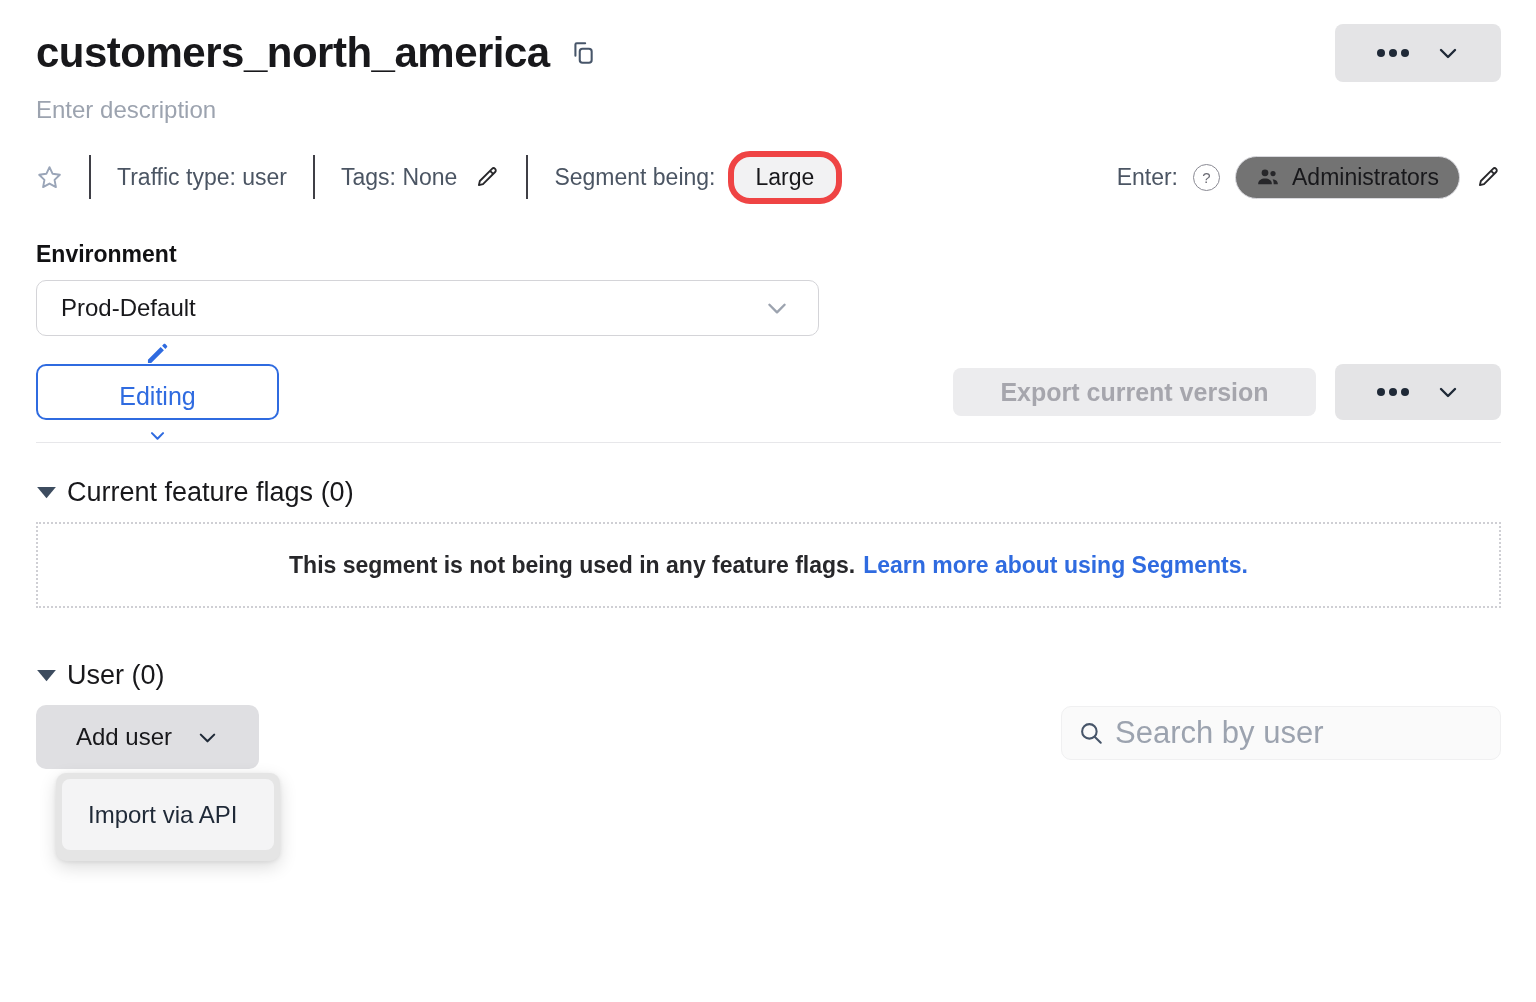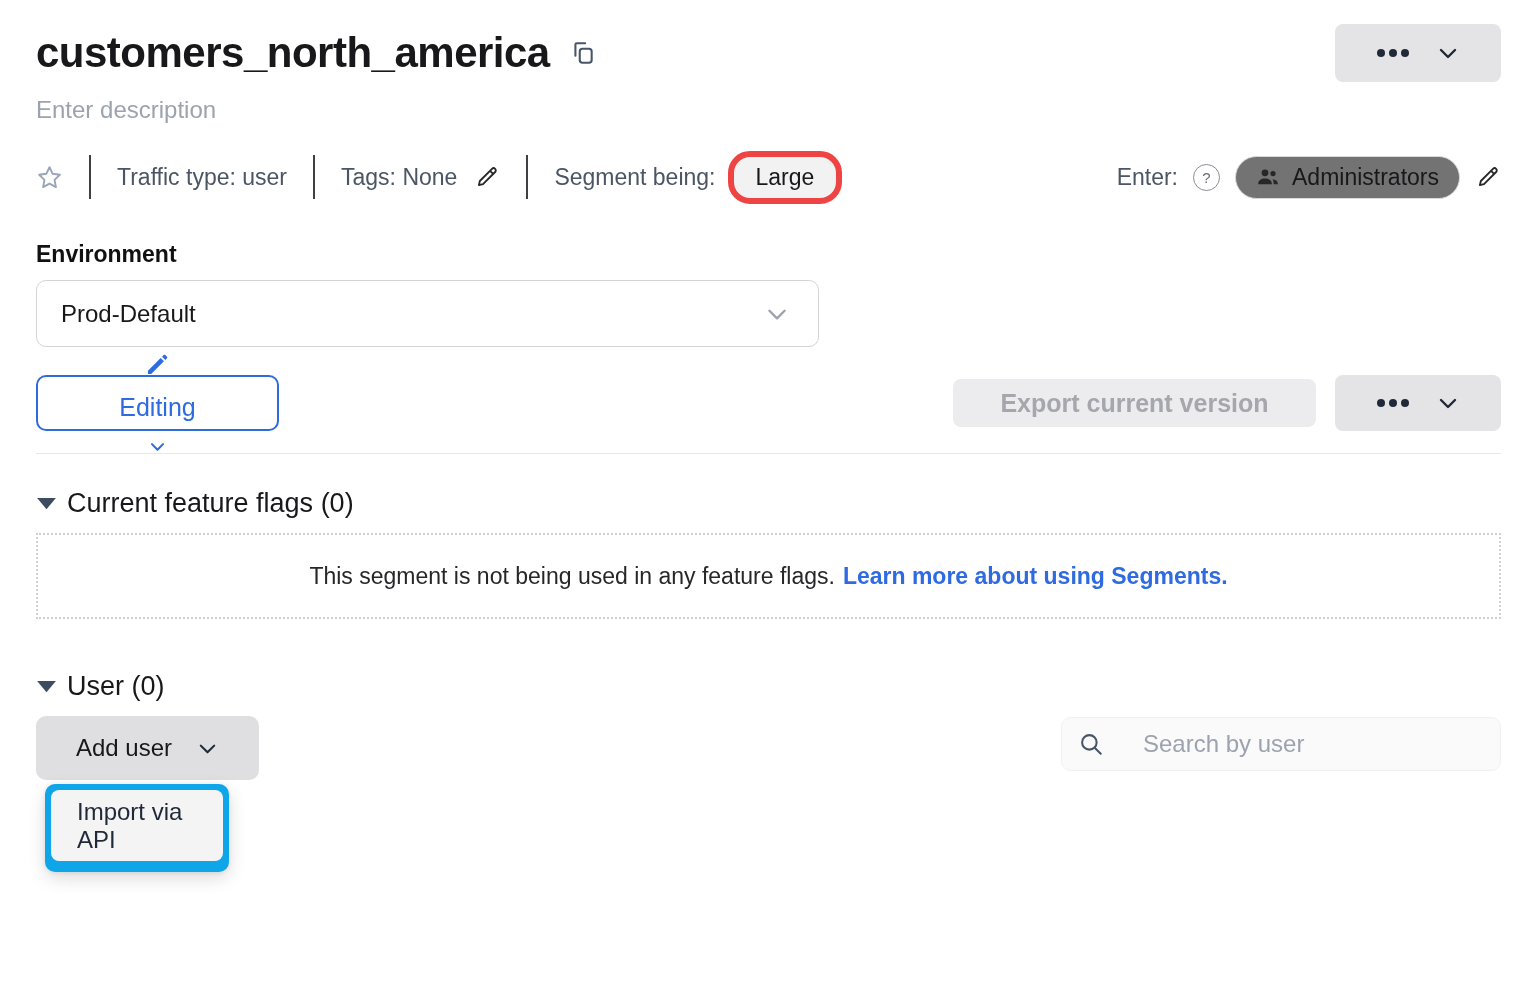--- a/index.html
+++ b/index.html
@@ -47,21 +47,21 @@
   }
   .owners-pill {
     display: flex; align-items: center; gap: 12px; background: #737373; border: 1px solid #d9d9de;
     border-radius: 24px; padding: 7px 20px; font-size: 23px; color: #18181b; cursor: pointer;
   }
   .owners-pill svg { width: 24px; height: 24px; }
 
   
   .env-label { margin-top: 40px; font-size: 23px; font-weight: 700; color: #111113; line-height: 28px; }
   .env-select {
-    margin-top: 12px; width: 783px; height: 67px; border: 1px solid #d4d4d8; border-radius: 10px;
+    margin-top: 12px; width: 783px; height: 56px; border: 1px solid #d4d4d8; border-radius: 10px;
     background: #fff; display: flex; align-items: center; justify-content: space-between;
     padding: 0 28px 0 24px; cursor: pointer; font-size: 24px; color: #18181b;
   }
   .env-select svg { width: 26px; height: 26px; color: #9ca3af; }
 
   
   .tabs-wrap { margin: 42px -35px 0 -36px; padding-left: 36px; border-bottom: 2px solid #e9e9eb; display: flex; }
   .tab {
     width: 227px; height: 53px; display: flex; align-items: center; justify-content: center;
     font-size: 24px; cursor: pointer; position: relative; color: #52525b; font-weight: 600; background: none; border: none;
@@ -91,47 +91,47 @@
 
   
   .section-header { margin-top: 31px; display: flex; align-items: center; gap: 10px; cursor: pointer; }
   .section-header .tri { width: 21px; height: 15px; }
   .section-header .txt { font-size: 27px; font-weight: 500; color: #18181b; line-height: 36px; }
 
   .dotted-box {
     margin-top: 12px; height: 86px; border: 2px dotted #cfcfd4; background: #fff;
     display: flex; align-items: center; justify-content: center; font-size: 23px;
   }
-  .dotted-box .plain { color: #27272a; font-weight: 400; }
+  .dotted-box .plain { color: #27272a; font-weight: 700; }
   .dotted-box .link { color: #2f6be0; font-weight: 700; margin-left: 8px; cursor: pointer; text-decoration: none; }
 
   .user-header { margin-top: 49px; }
 
   .user-row { margin-top: 12px; display: flex; justify-content: space-between; align-items: flex-start; position: relative; }
   .add-user-btn {
     width: 223px; height: 64px; background: #dfdfe2; border: none; border-radius: 10px;
     display: flex; align-items: center; justify-content: center; gap: 24px; cursor: pointer;
   }
   .add-user-btn .label { font-size: 24px; color: #18181b; }
   .add-user-btn .chev { width: 23px; height: 23px; color: #1f2937; }
 
   .search-box {
     width: 440px; height: 54px; background: #fafafa; border: 1px solid #f0f0f1; border-radius: 10px;
     display: flex; align-items: center; padding: 0 16px; gap: 11px; margin-top: 1px;
   }
   .search-box svg { width: 26px; height: 26px; flex: 0 0 auto; }
   .search-box input {
-    border: none; outline: none; background: transparent; font-size: 24px; color: #0f766e;
-    font-family: "Liberation Sans", "DejaVu Sans", sans-serif; width: 100%; margin-left: 28px;
+    border: none; outline: none; background: transparent; font-size: 31px; color: #0f766e;
+    font-family: "Liberation Sans", "DejaVu Sans", sans-serif; width: 100%;
   }
   .search-box input::placeholder { color: #9ca3af; }
 
   
   .dropdown-menu {
-    position: absolute; left: 9px; top: 68px; width: 184px; background: #0ea5e9; border-radius: 10px;
+    position: absolute; left: 20px; top: 68px; width: 224px; background: #e5e5e5; border-radius: 10px;
     box-shadow: 0 6px 18px rgba(0,0,0,0.14), 0 1px 4px rgba(0,0,0,0.08);
     padding: 6px 6px 11px 6px; z-index: 10;
   }
   .menu-item {
     height: 71px; background: #f4f4f5; border-radius: 8px; display: flex; align-items: center;
     padding-left: 26px; font-size: 24px; color: #1f2937; cursor: pointer;
   }
 </style>
 </head>
 <body>

